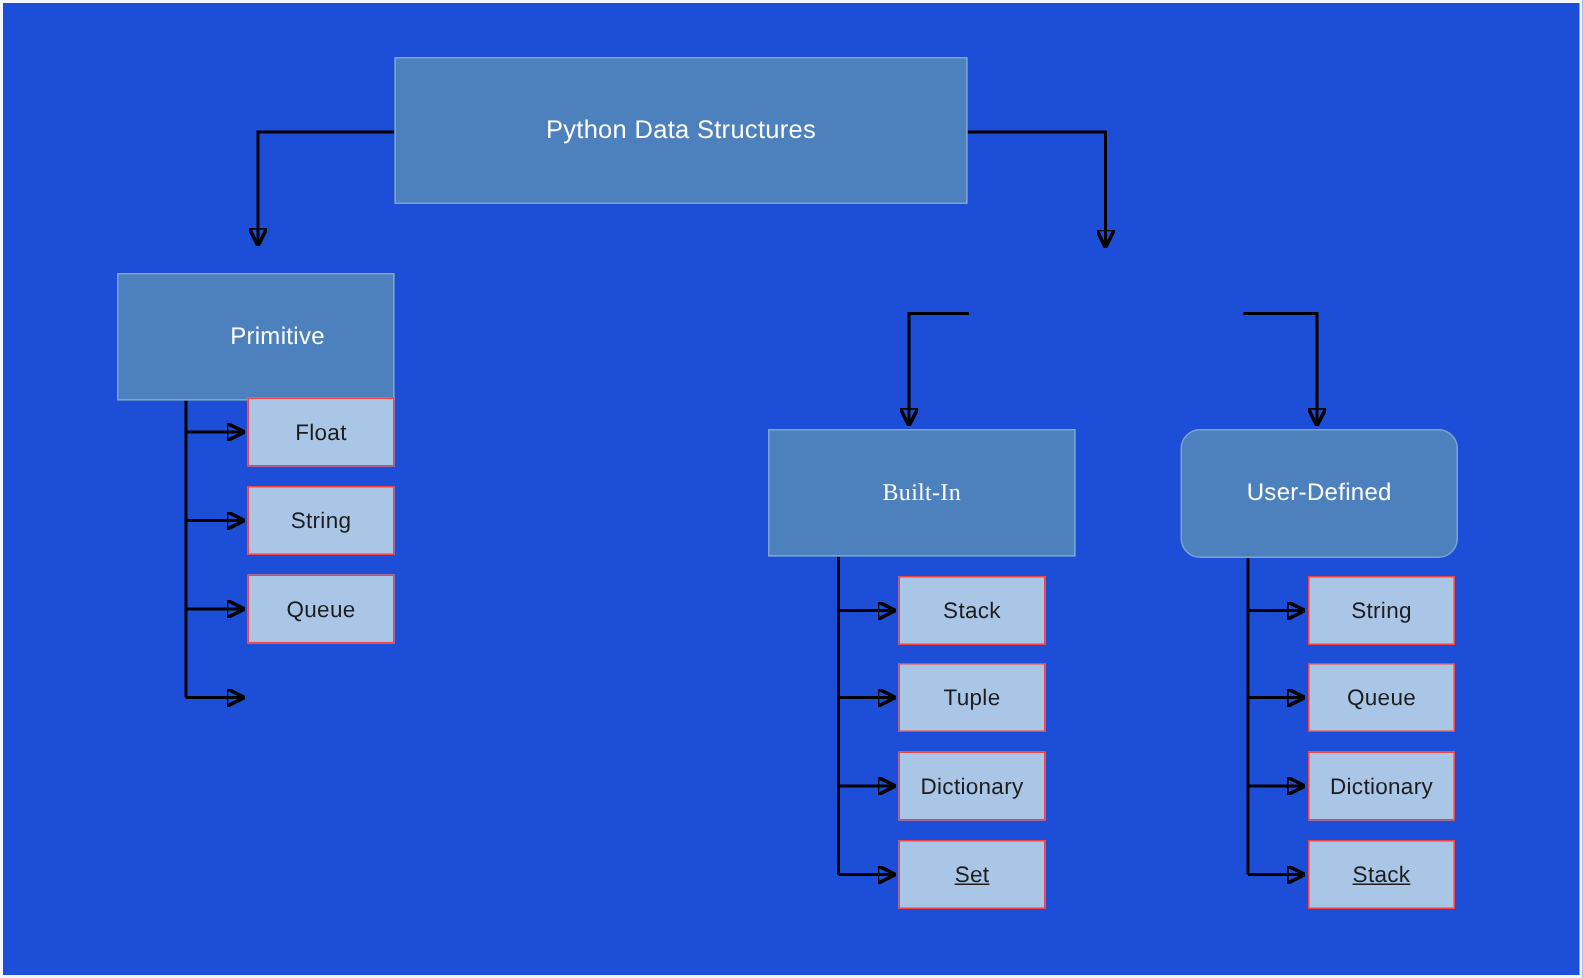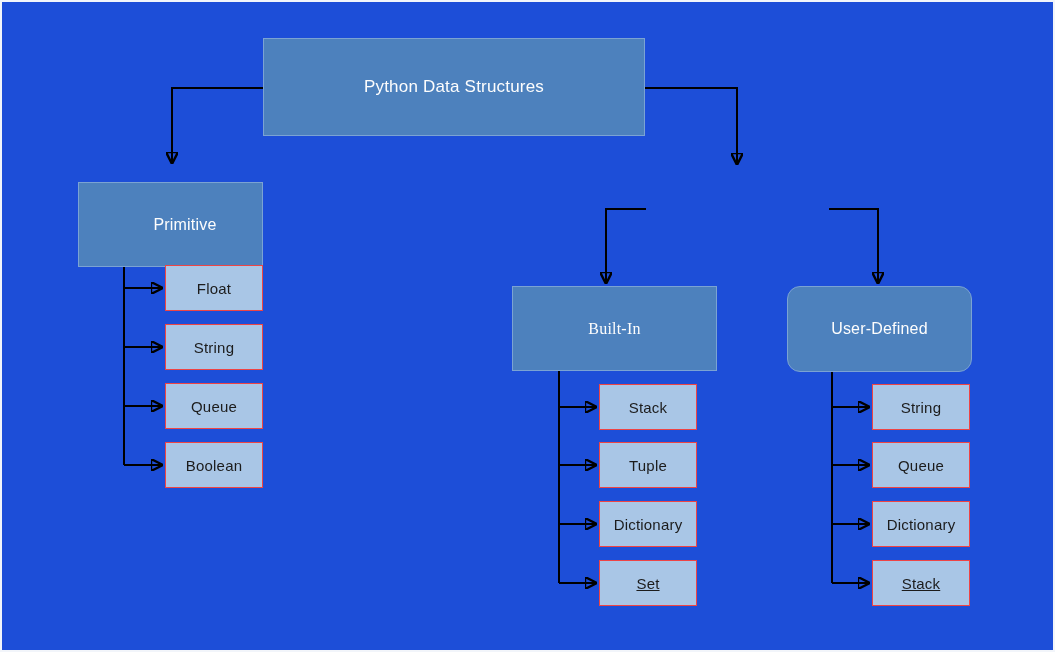--- a/index.html
+++ b/index.html
@@ -110,21 +110,20 @@
   <div id="node-primitive" class="node primary">Primitive</div>
 
 
   <div id="node-built-in" class="node primary">Built-In</div>
 
   <div id="node-user-defined" class="node primary">User-Defined</div>
 
   <div class="node secondary leaf col-primitive row-a1">Float</div>
   <div class="node secondary leaf col-primitive row-a2">String</div>
   <div class="node secondary leaf col-primitive row-a3">Queue</div>
-  <div class="node secondary leaf col-primitive row-a4">Boolean</div>
 
   <div class="node secondary leaf col-built-in row-b1">Stack</div>
   <div class="node secondary leaf col-built-in row-b2">Tuple</div>
   <div class="node secondary leaf col-built-in row-b3">Dictionary</div>
   <div class="node secondary leaf col-built-in row-b4">Set</div>
 
   <div class="node secondary leaf col-user-defined row-b1">String</div>
   <div class="node secondary leaf col-user-defined row-b2">Queue</div>
   <div class="node secondary leaf col-user-defined row-b3">Dictionary</div>
   <div class="node secondary leaf col-user-defined row-b4">Stack</div>

